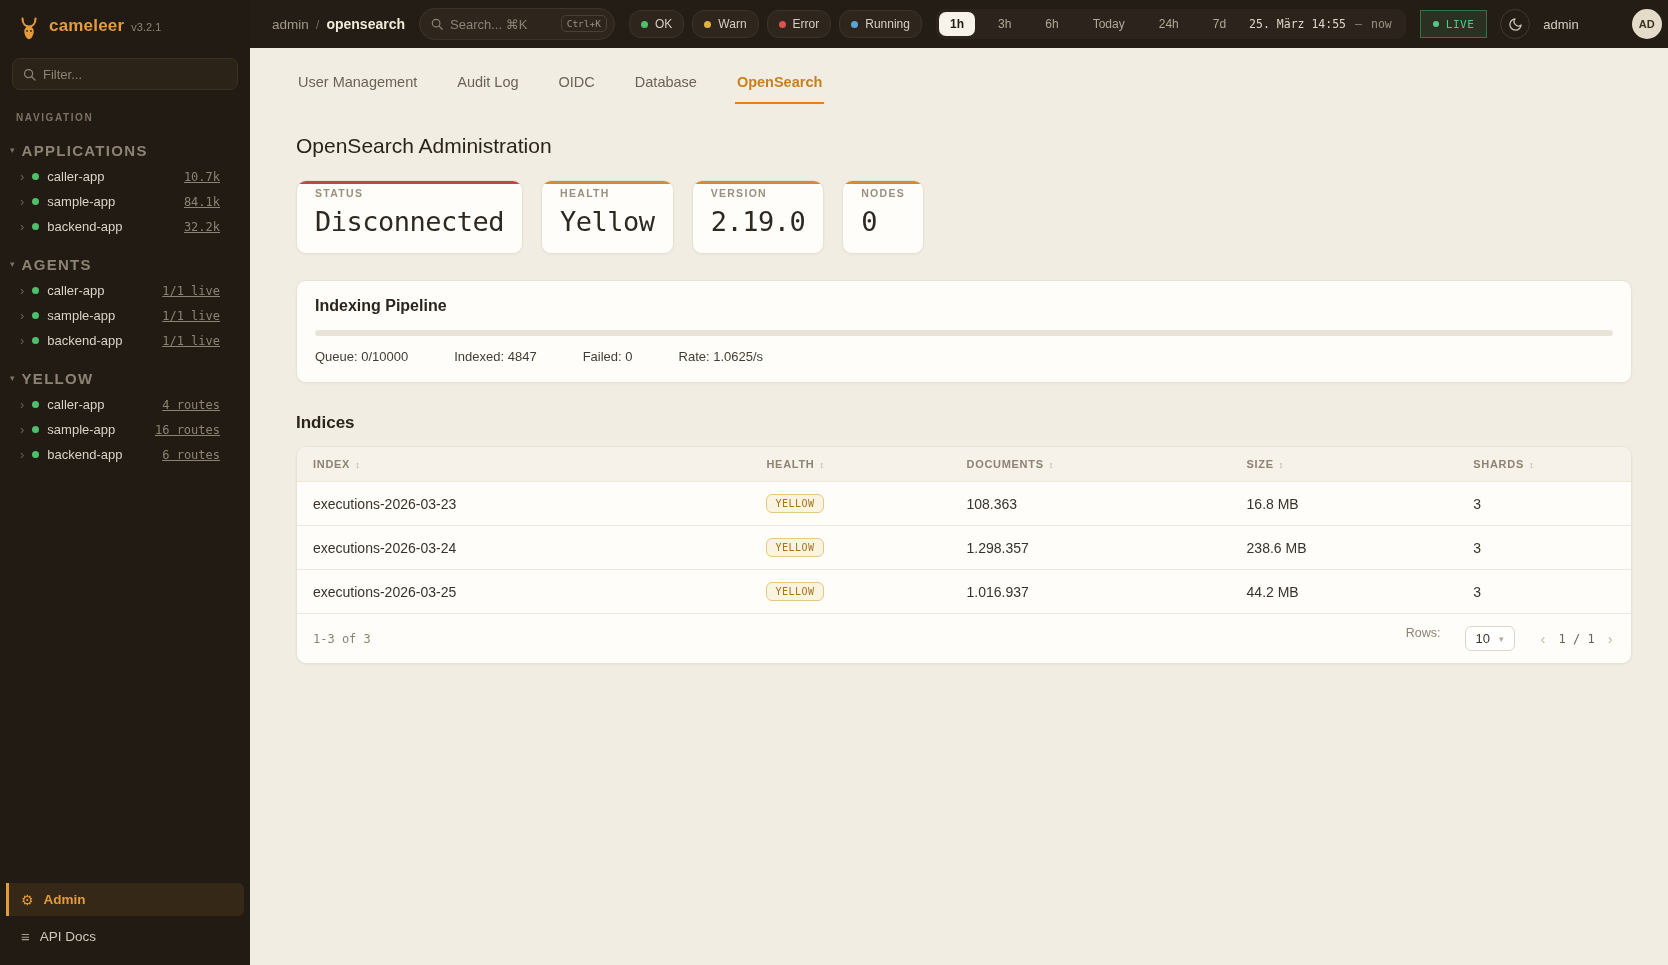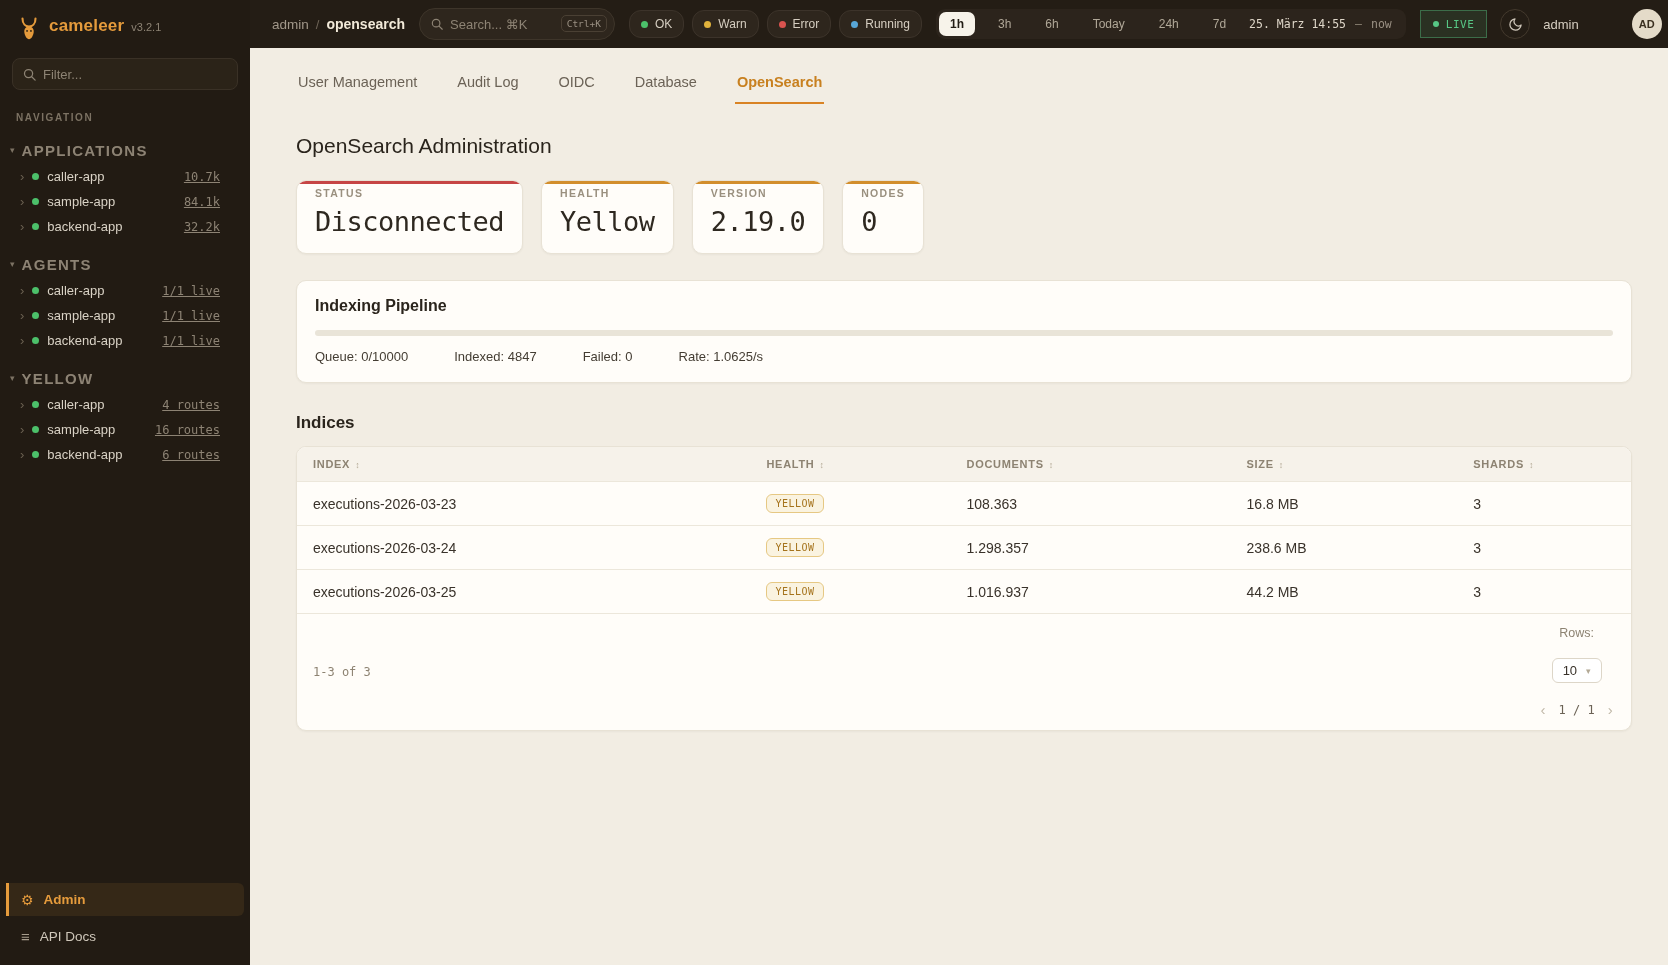--- a/index.html
+++ b/index.html
@@ -120,21 +120,21 @@
   table{width:100%;border-collapse:collapse;}
   thead tr{background:#f6f2ea;}
   th{text-align:left;padding:11px 16px;font-size:11px;font-weight:700;letter-spacing:.7px;color:#8d8372;cursor:pointer;white-space:nowrap;}
   .sort-ic{color:#b3a995;font-size:9px;margin-left:5px;}
   td{padding:12px 16px;font-size:14px;color:#39322a;border-top:1px solid #ece7db;}
   tbody tr{cursor:pointer;}
   .health-badge{display:inline-block;font-family:"DejaVu Sans Mono",monospace;font-size:10px;letter-spacing:.5px;
     color:#a5731c;background:#faf3e0;border:1px solid #e6c883;border-radius:6px;padding:3px 8px;}
   .table-footer{display:flex;align-items:center;justify-content:space-between;padding:12px 16px;border-top:1px solid #ece7db;}
   .range-text{font-family:"DejaVu Sans Mono",monospace;font-size:12px;color:#8d8372;}
-  .footer-right{display:flex;align-items:center;gap:18px;flex-direction:column;}
+  .footer-right{display:flex;gap:24px;}
   .rows-label{font-size:12.5px;color:#8d8372;}
   .rows-select{display:flex;align-items:center;gap:9px;border:1px solid #ddd6c8;border-radius:6px;background:#fff;
     padding:4px 10px;font-size:13px;color:#39322a;cursor:pointer;}
   .select-caret{color:#b3a995;font-size:9px;}
   .pager{display:flex;align-items:center;gap:11px;}
   .page-btn{color:#c0b8a8;font-size:15px;cursor:pointer;padding:0 2px;}
   .page-num{font-family:"DejaVu Sans Mono",monospace;font-size:12px;color:#6b6255;}
 </style>
 </head>
 <body>

